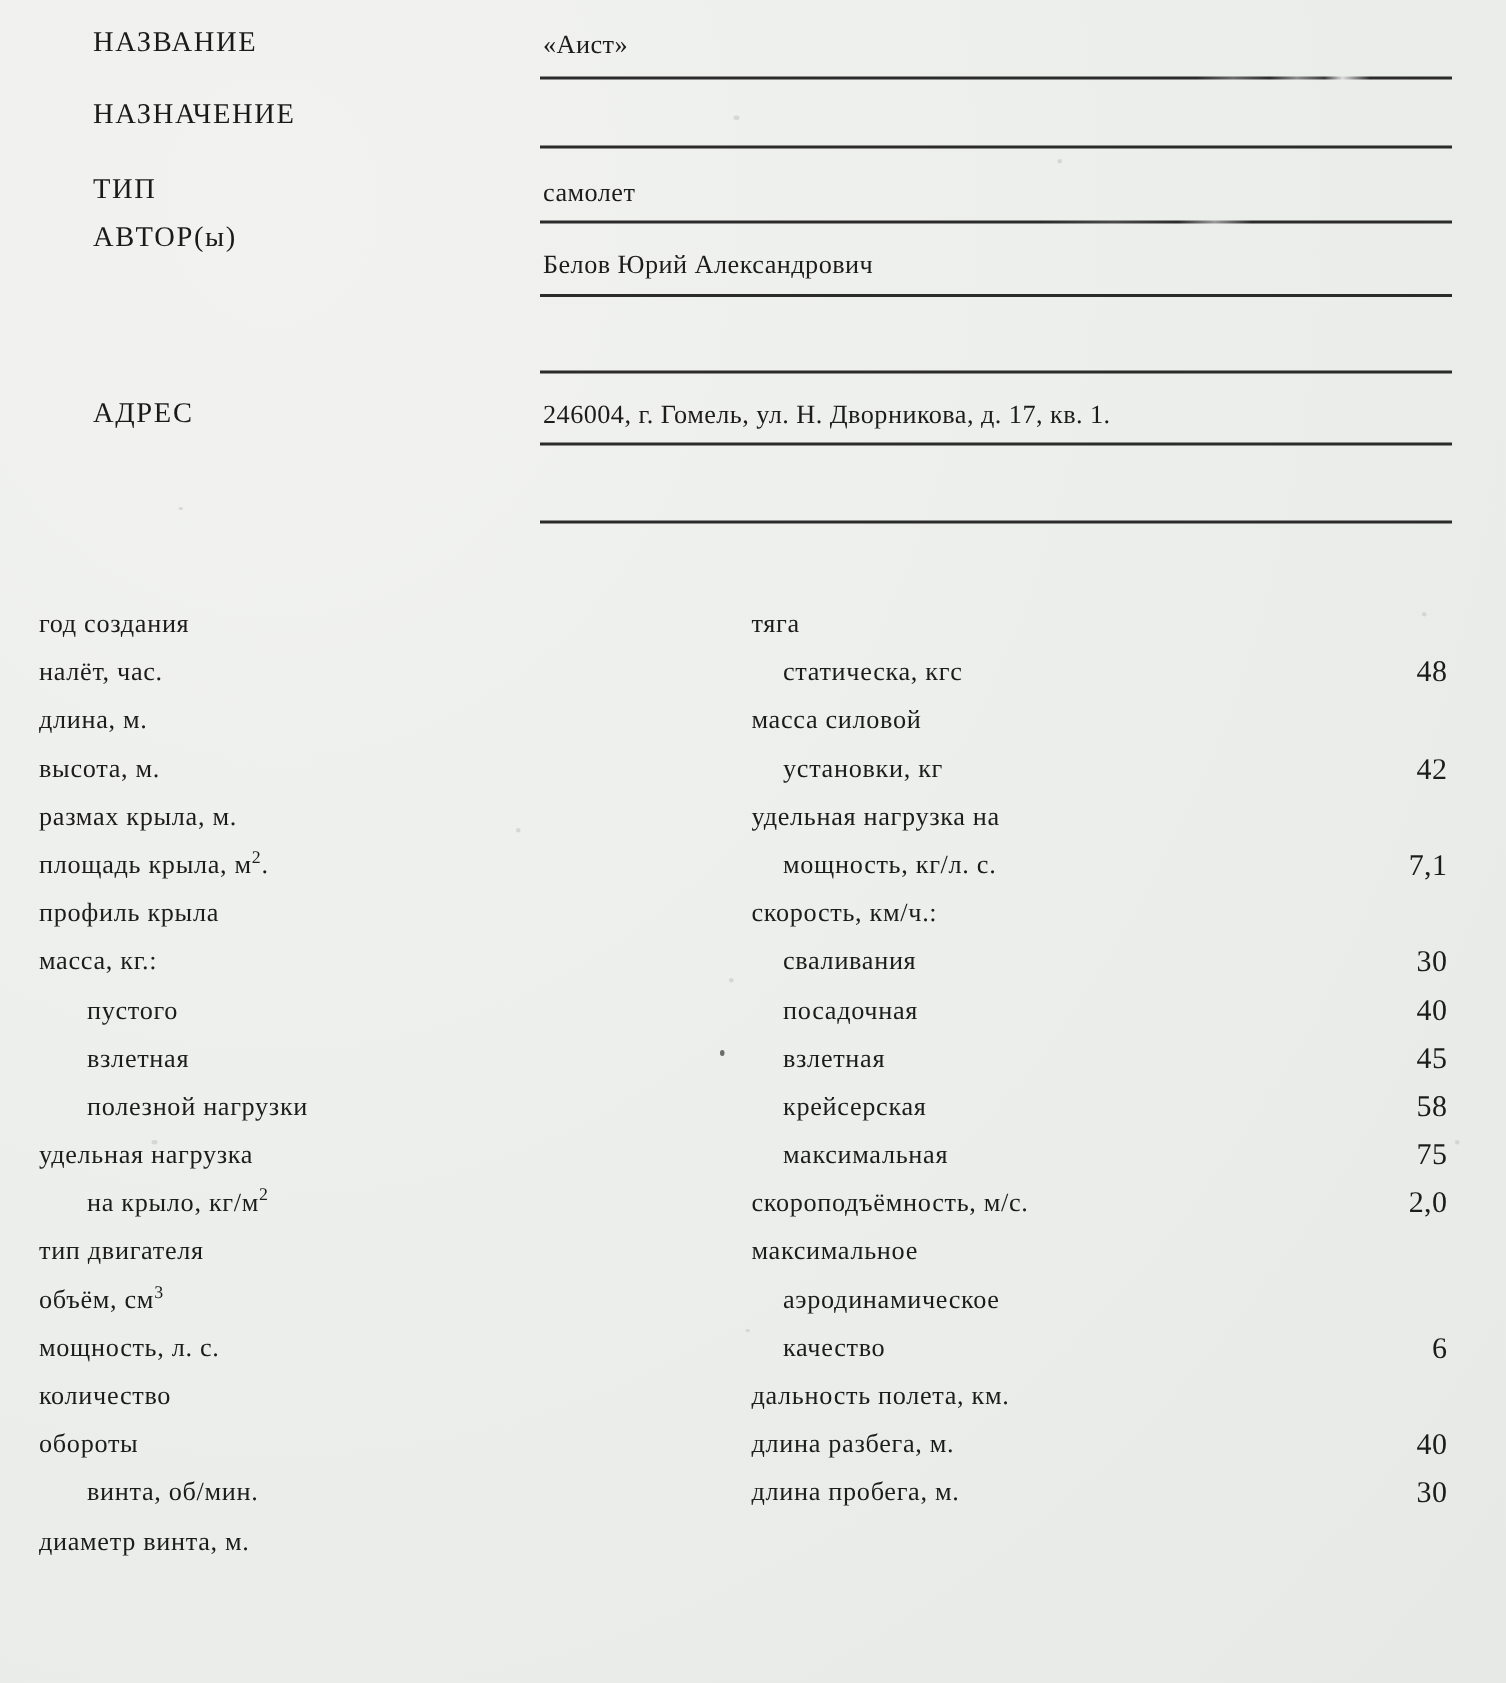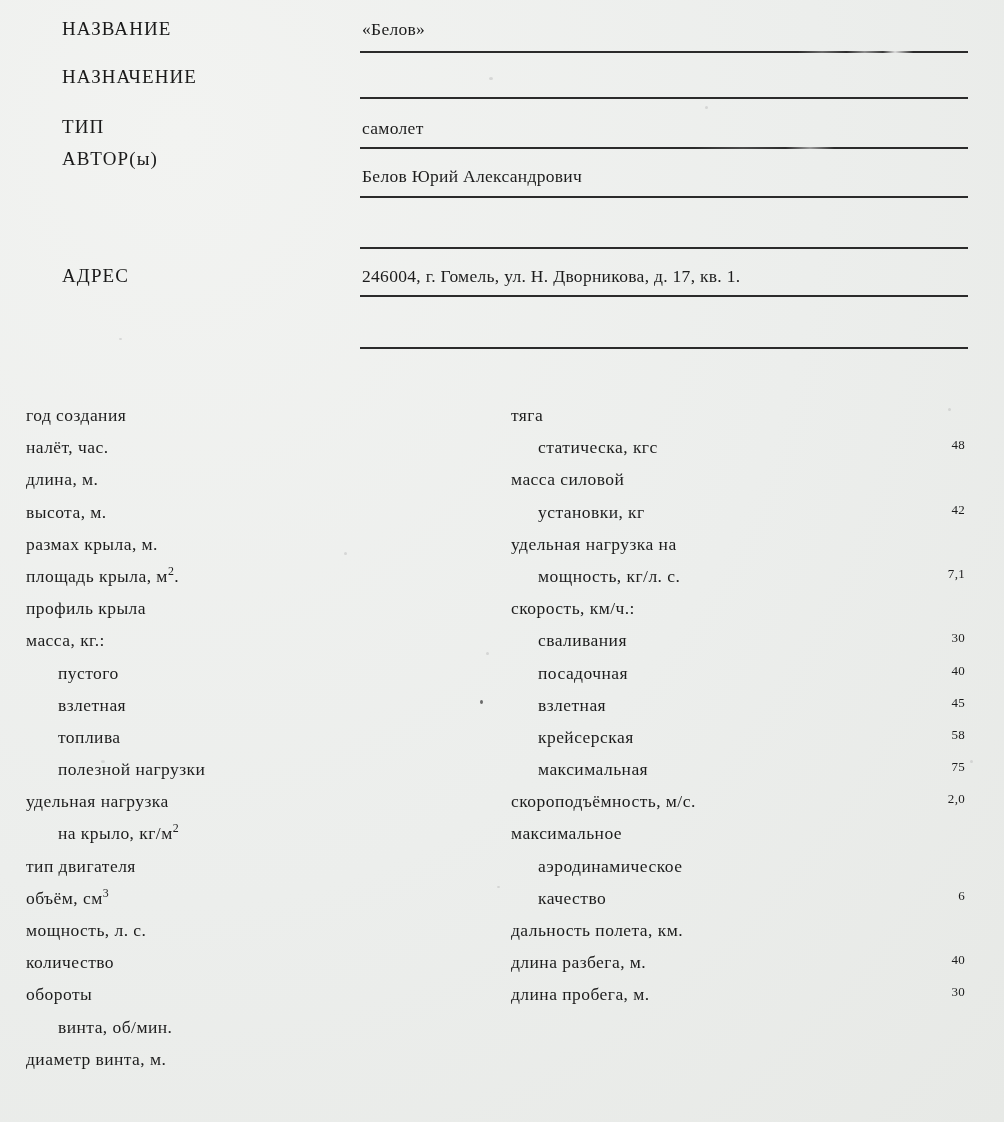--- a/index.html
+++ b/index.html
@@ -82,31 +82,31 @@
     position: absolute;
     top: 0;
     font-size: 17.5px;
     letter-spacing: 0.45px;
     white-space: nowrap;
     color: #1c1c1c;
   }
   .v {
     position: absolute;
     top: 0;
-    font-size: 13px;
+    font-size: 20px;
     letter-spacing: 0.3px;
     white-space: nowrap;
     color: #1c1c1c;
   }
   
   .col-left  .k { left: 26px; }
   .col-left  .k.ind { left: 58px; }
   
-  .col-right .k { left: 11px; }
-  .col-right .k.ind { left: 38px; }
+  .col-right .k { left: 1px; }
+  .col-right .k.ind { left: 22px; }
   .col-right .v { right: 39px; }
 
   sup {
     font-size: 0.68em;
     vertical-align: super;
     line-height: 0;
   }
 
   
   .speck {
@@ -121,21 +121,21 @@
 <body>
 
 <div id="page">
 
   <div class="hdr-label" style="top:18px">НАЗВАНИЕ</div>
   <div class="hdr-label" style="top:66px">НАЗНАЧЕНИЕ</div>
   <div class="hdr-label" style="top:116px">ТИП</div>
   <div class="hdr-label" style="top:148px">АВТОР(ы)</div>
   <div class="hdr-label" style="top:265px">АДРЕС</div>
 
-  <div class="hdr-value" style="top:19px">«Белов»</div>
+  <div class="hdr-value" style="top:19px">«Аист»</div>
   <div class="hdr-value" style="top:67px"></div>
   <div class="hdr-value" style="top:118px">самолет</div>
   <div class="hdr-value" style="top:166px">Белов Юрий Александрович</div>
   <div class="hdr-value" style="top:266px">246004, г. Гомель, ул. Н. Дворникова, д. 17, кв. 1.</div>
 
   <div class="rule faded" style="top:51px"></div>
   <div class="rule" style="top:97px"></div>
   <div class="rule faded2" style="top:147px"></div>
   <div class="rule" style="top:196px"></div>
   <div class="rule" style="top:247px"></div>
@@ -166,23 +166,20 @@
           <div class="k">профиль крыла</div>
         </div>
         <div class="row">
           <div class="k">масса, кг.:</div>
         </div>
         <div class="row">
           <div class="k ind">пустого</div>
         </div>
         <div class="row">
           <div class="k ind">взлетная</div>
-        </div>
-        <div class="row">
-          <div class="k ind">топлива</div>
         </div>
         <div class="row">
           <div class="k ind">полезной нагрузки</div>
         </div>
         <div class="row">
           <div class="k">удельная нагрузка</div>
         </div>
         <div class="row">
           <div class="k ind">на крыло, кг/м<sup>2</sup></div>
         </div>

